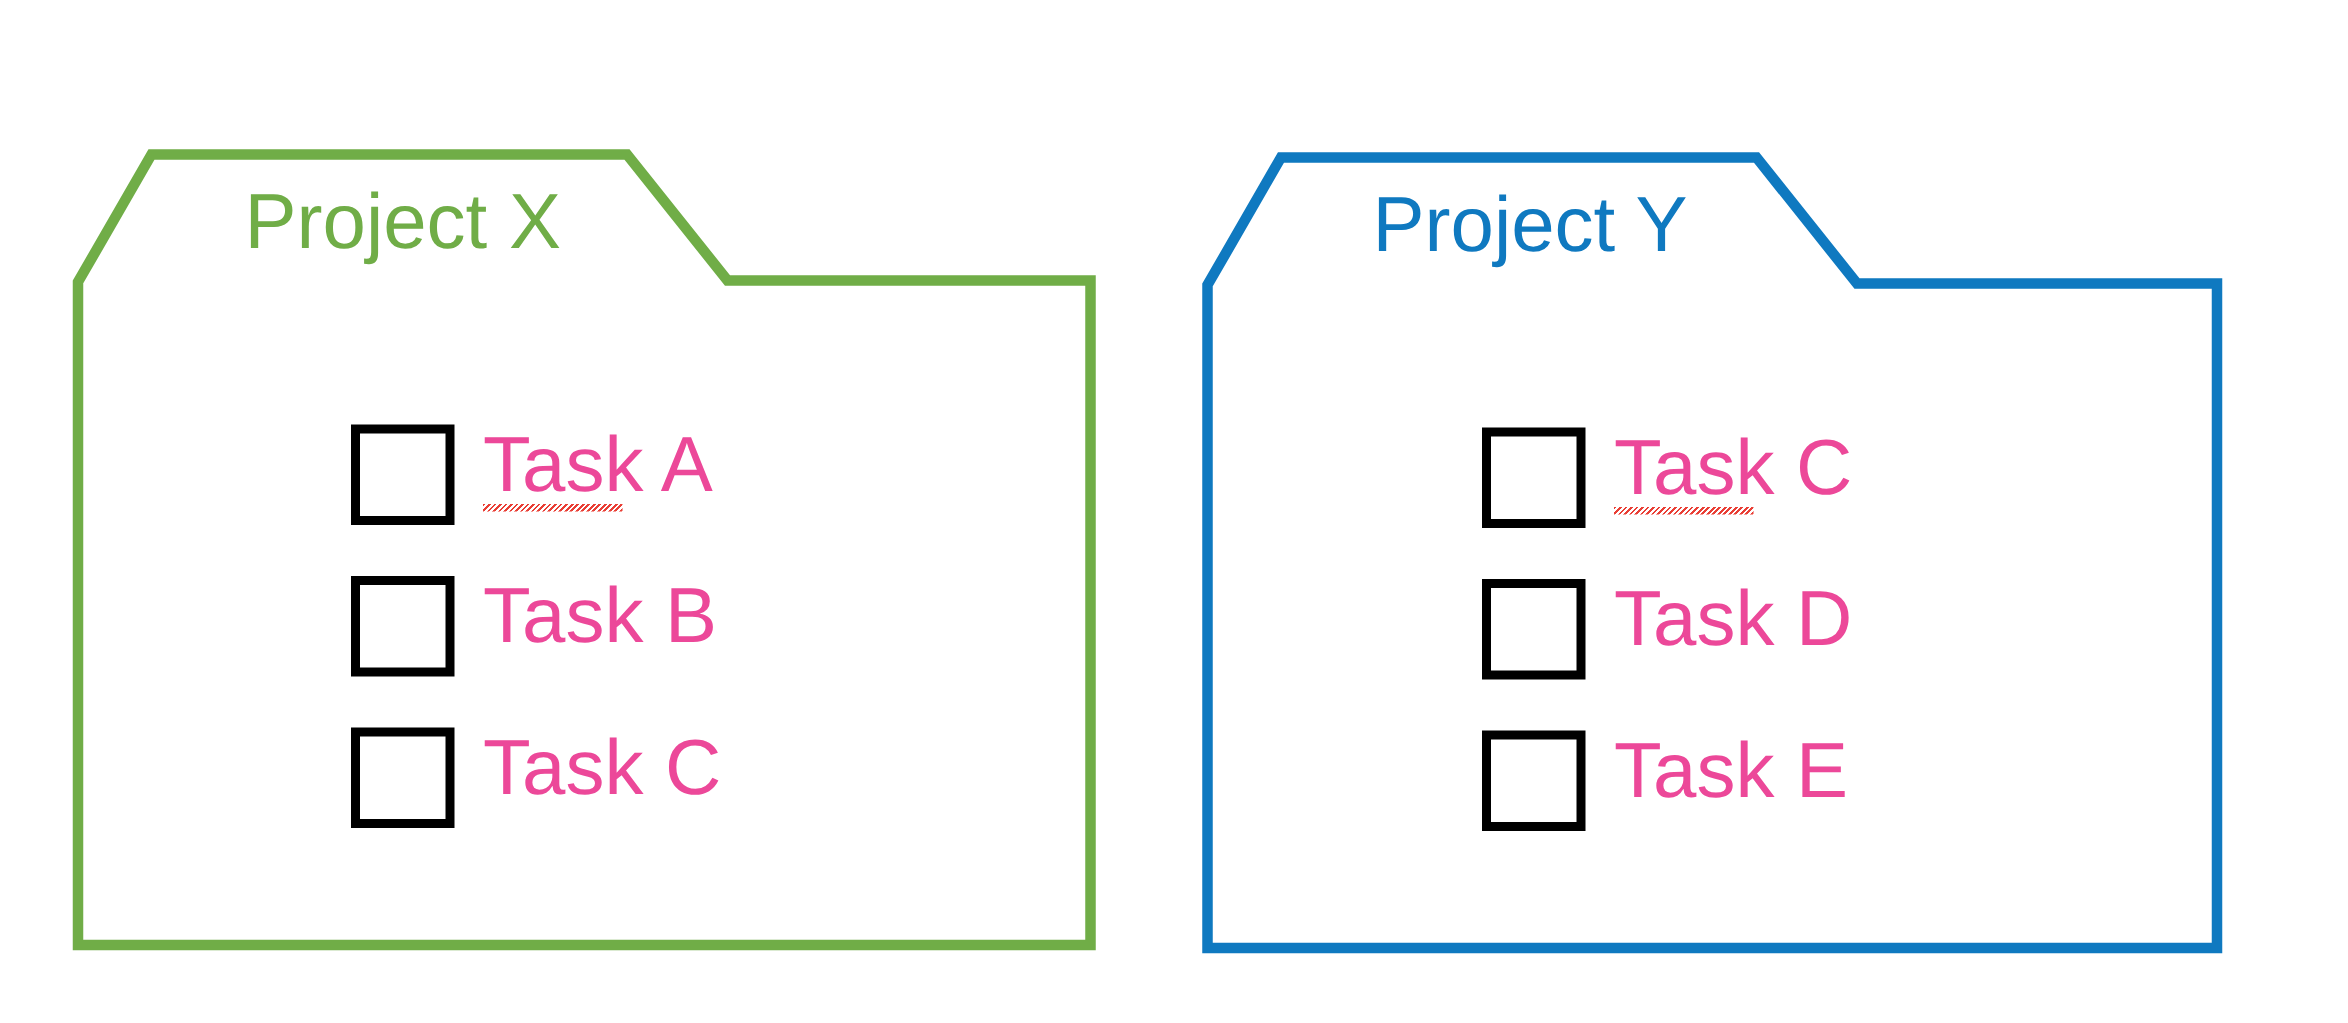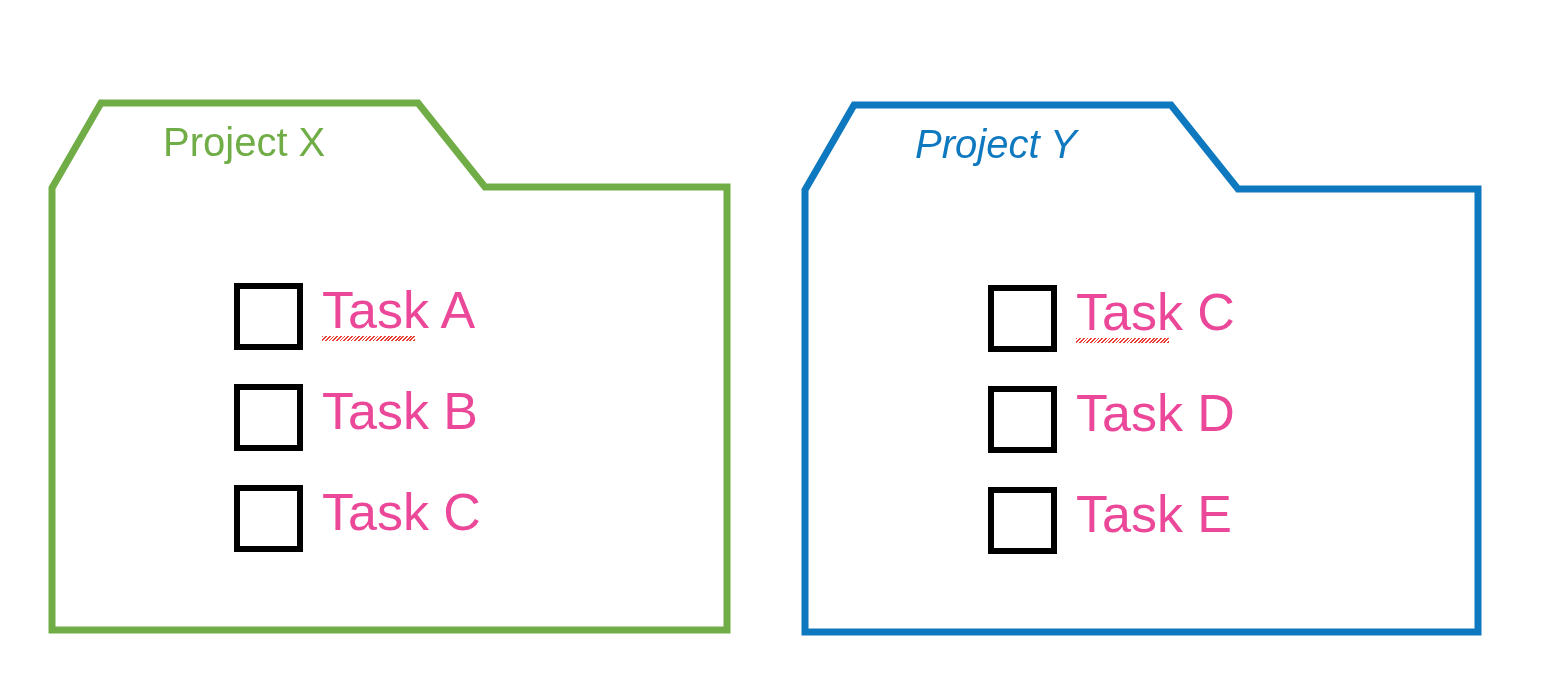--- a/index.html
+++ b/index.html
@@ -27,21 +27,21 @@
     pointer-events: none;
   }
   .folder svg {
     display: block;
     width: 1565px;
     height: 682px;
     overflow: visible;
   }
   .folder-title {
     position: absolute;
-    font-size: 40px;
+    font-size: 52px;
     line-height: 1;
     white-space: nowrap;
     letter-spacing: 0px;
     font-weight: 400;
   }
   #title-x {
     left: 163px;
     top: 122px;
     color: #70ad47;
   }
@@ -128,21 +128,21 @@
     </div>
 
   </div>
 
   <div class="folder">
     <svg viewBox="0 0 1565 682" xmlns="http://www.w3.org/2000/svg" aria-hidden="true">
       <path d="M 805,632 L 805,190 L 854,105 L 1171,105 L 1238,189 L 1478,189 L 1478,632 Z" fill="none" stroke="#0f79c0" stroke-width="7" stroke-linejoin="miter" stroke-linecap="butt"></path>
     </svg>
   </div>
 
-  <div class="folder-title" id="title-y" style="color: rgb(15, 121, 192); font-style: italic;">Project Y</div>
+  <div class="folder-title" id="title-y" style="color: rgb(15, 121, 192);">Project Y</div>
 
   <div class="task-list" id="tasks-y">
 
     <div class="task-row">
       <div class="task-checkbox"></div>
       <div class="task-label">Task C</div>
       <div class="squiggle"></div>
     </div>
 
     <div class="task-row">

